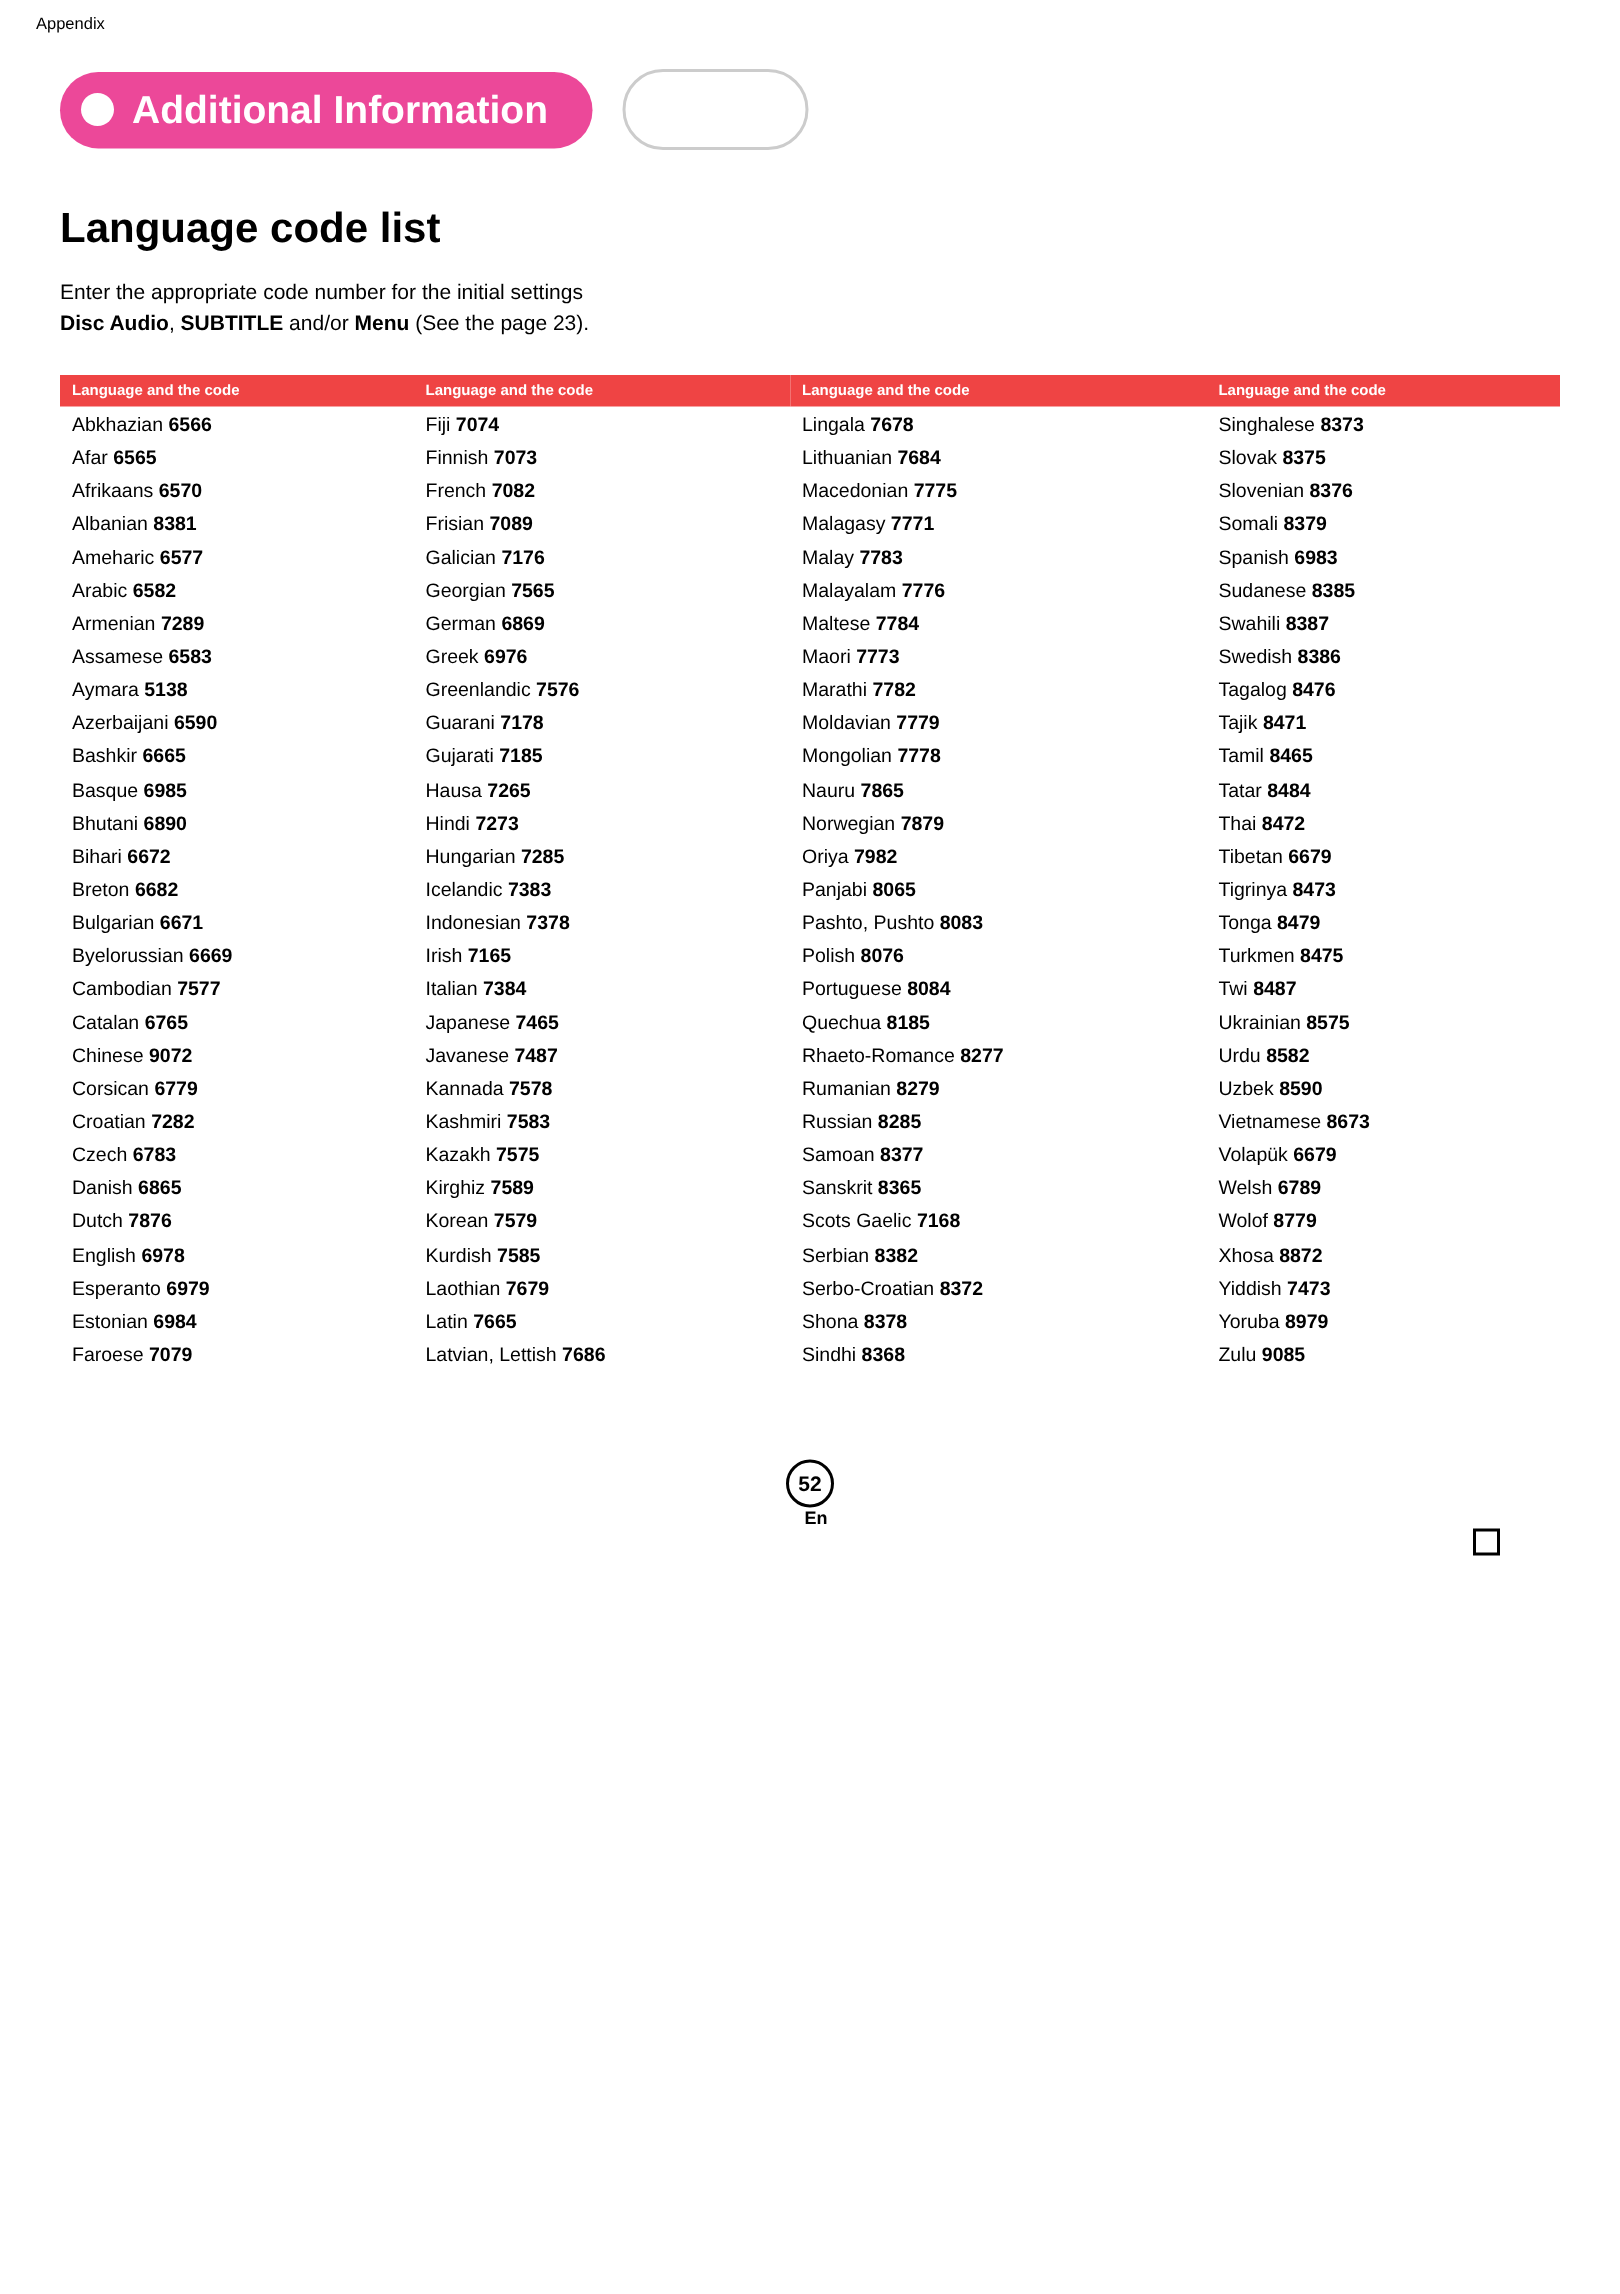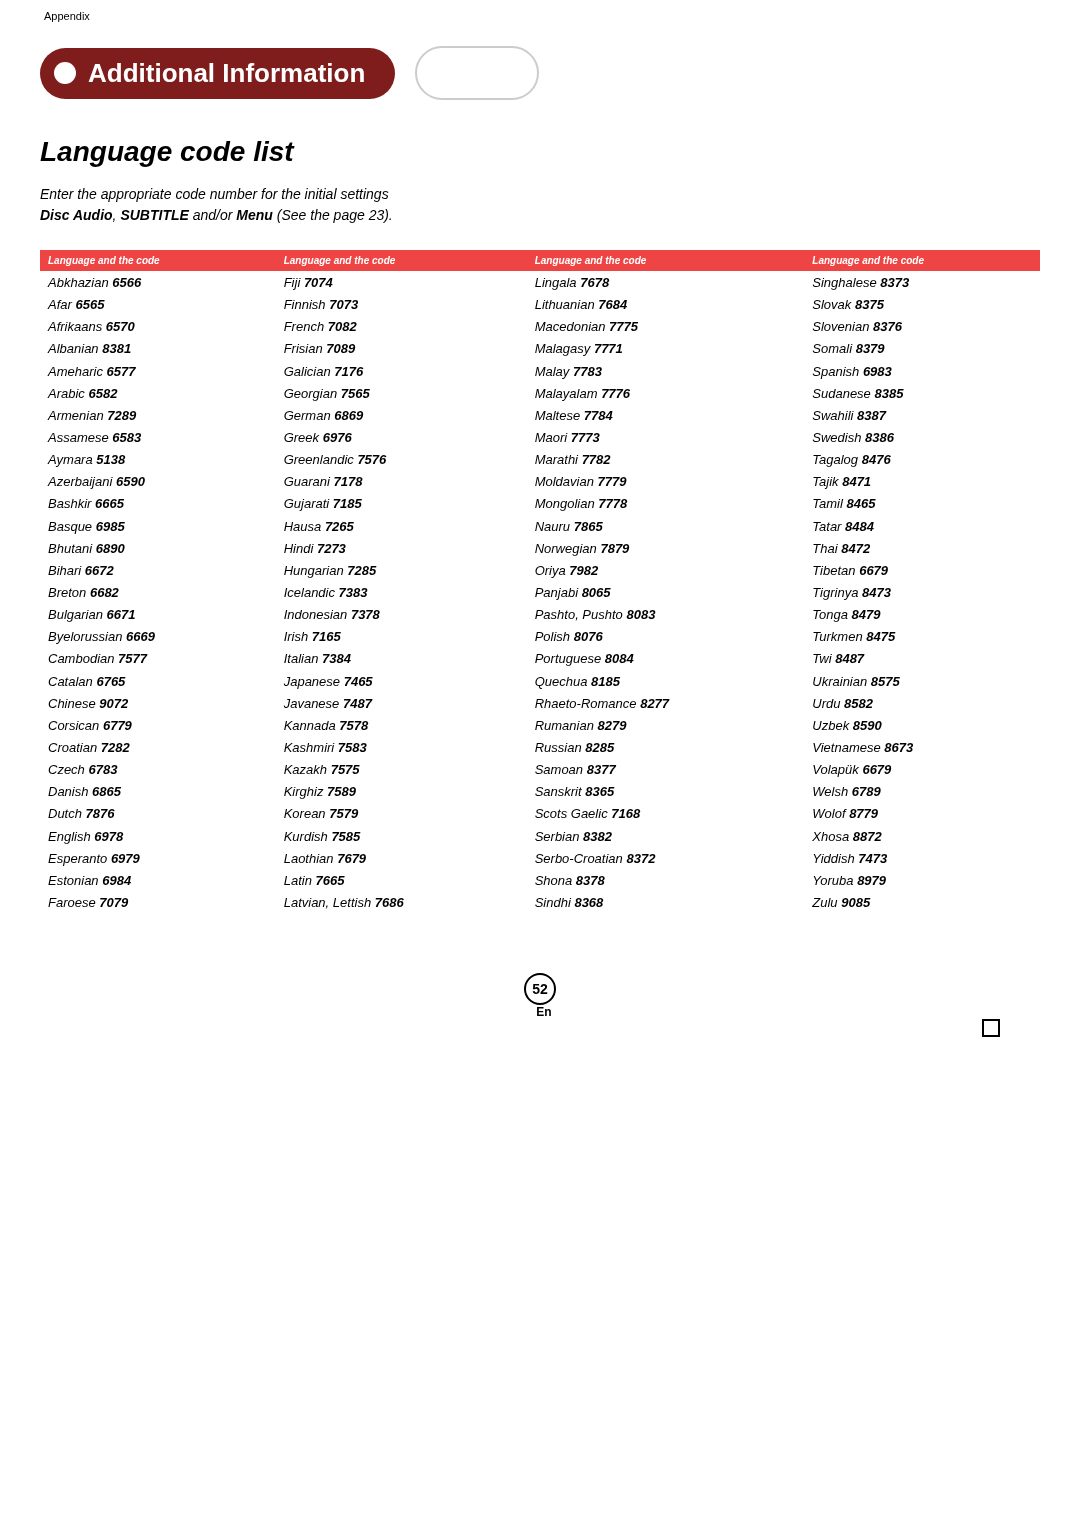--- a/index.html
+++ b/index.html
@@ -16,28 +16,28 @@
     
     .header-area {
       display: flex;
       align-items: center;
       padding: 18px 40px 0 40px;
       gap: 20px;
     }
     .appendix-label {
       position: absolute;
       top: 10px;
-      left: 44px;
+      left: 24px;
       font-size: 11px;
       color: #000;
     }
     .title-pill {
       display: inline-flex;
       align-items: center;
-      background: #7f1d1d;
+      background: #ec4899;
       color: #fff;
       border-radius: 28px;
       padding: 10px 30px 10px 14px;
       font-size: 26px;
       font-weight: bold;
       margin-top: 28px;
       position: relative;
     }
     .title-pill::before {
       content: '';
@@ -54,21 +54,20 @@
       border: 2px solid #ccc;
       border-radius: 28px;
       padding: 10px 60px;
       height: 54px;
       margin-top: 28px;
     }
 
     
     .main-content {
       padding: 36px 40px 40px 40px;
-      font-style: italic;
     }
     .page-title {
       font-size: 28px;
       font-weight: bold;
       margin-bottom: 16px;
     }
     .description {
       font-size: 14px;
       line-height: 1.5;
       margin-bottom: 24px;

